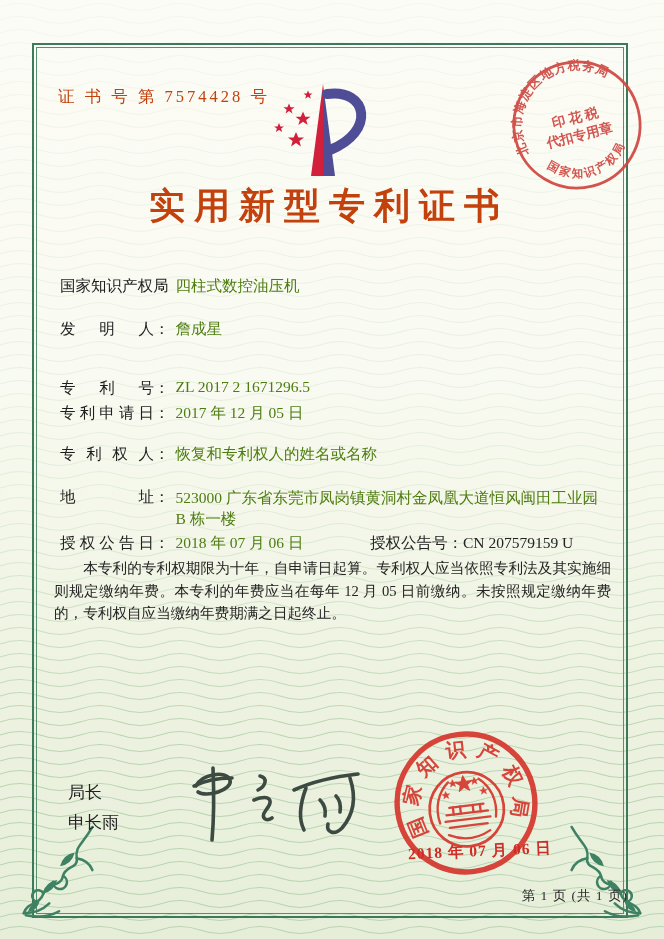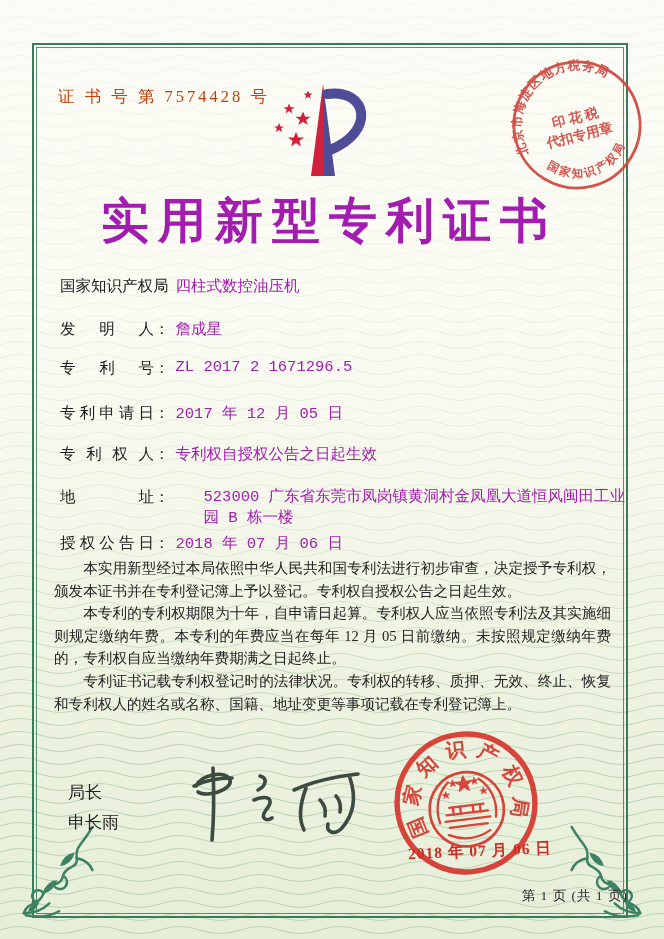--- a/index.html
+++ b/index.html
@@ -24,32 +24,32 @@
   .corner{position:absolute;width:98px;height:98px;pointer-events:none;}
   .corner.left{left:14px;bottom:16px;}
   .corner.right{right:14px;bottom:16px;transform:scaleX(-1);}
   .cert-no{
     position:absolute;left:58px;top:86px;
     font-size:16.5px;letter-spacing:3px;color:#c2410c;
   }
   .logo{position:absolute;left:270px;top:82px;}
   .tax-stamp{position:absolute;left:502px;top:50px;transform:rotate(-14deg);opacity:.92;}
   .title{
-    position:absolute;left:0;right:6px;top:189px;text-align:center;
-    font-size:48px;font-weight:600;letter-spacing:9px;color:#a21caf;
+    position:absolute;left:0;right:6px;top:182px;text-align:center;
+    font-size:36px;font-weight:600;letter-spacing:9px;color:#c2410c;
   }
   .fields{position:absolute;left:60px;top:0;width:560px;}
   .frow{position:absolute;left:0;font-size:15.5px;white-space:nowrap;}
   .flabel{
     display:inline-block;width:94px;color:#1e1e1e;
     text-align:justify;text-align-last:justify;vertical-align:top;
   }
   .fcolon{display:inline-block;margin-right:6px;vertical-align:top;}
-  .fvalue{display:inline-block;vertical-align:top;color:#a21caf;font-family:Liberation Mono, monospace;}
-  .fvalue.wrap{white-space:normal;width:424px;line-height:21px;margin-left:28px;}
+  .fvalue{display:inline-block;vertical-align:top;color:#4d7c0f;}
+  .fvalue.wrap{white-space:normal;width:424px;line-height:21px;}
   .grant{position:absolute;left:310px;top:0;white-space:nowrap;}
   .paras{
     position:absolute;left:54px;top:557px;width:557px;
     font-size:14.6px;line-height:22.6px;color:#242424;text-align:justify;
   }
   .paras p{margin:0;text-indent:2em;}
   .signer-title{position:absolute;left:68px;top:781px;font-size:17px;font-family:Liberation Serif, serif;}
   .signer-name{position:absolute;left:68px;top:811px;font-size:17px;font-family:"Liberation Sans","DejaVu Sans",sans-serif;}
   .signature{position:absolute;left:182px;top:752px;}
   .seal{position:absolute;left:389px;top:726px;transform:rotate(-7deg);opacity:.93;}
@@ -160,41 +160,42 @@
 
 <div class="title">实用新型专利证书</div>
 
 <div class="fields">
   <div class="frow" style="top:276px">
     <span class="flabel">国家知识产权局</span><span class="fcolon">：</span><span class="fvalue">四柱式数控油压机</span>
   </div>
   <div class="frow" style="top:319px">
     <span class="flabel">发明人</span><span class="fcolon">：</span><span class="fvalue">詹成星</span>
   </div>
-  <div class="frow" style="top:358px">
+  <div class="frow" style="top:378px">
     <span class="flabel">专利号</span><span class="fcolon">：</span><span class="fvalue">ZL 2017 2 1671296.5</span>
   </div>
   <div class="frow" style="top:403px">
     <span class="flabel">专利申请日</span><span class="fcolon">：</span><span class="fvalue">2017 年 12 月 05 日</span>
   </div>
   <div class="frow" style="top:444px">
-    <span class="flabel">专利权人</span><span class="fcolon">：</span><span class="fvalue">专利权自授权公告之日起生效</span>
+    <span class="flabel">专利权人</span><span class="fcolon">：</span><span class="fvalue">恢复和专利权人的姓名或名称</span>
   </div>
   <div class="frow" style="top:487px">
     <span class="flabel">地址</span><span class="fcolon">：</span><span class="fvalue wrap">523000 广东省东莞市凤岗镇黄洞村金凤凰大道恒风闽田工业园 B 栋一楼</span>
   </div>
   <div class="frow" style="top:533px">
     <span class="flabel">授权公告日</span><span class="fcolon">：</span><span class="fvalue">2018 年 07 月 06 日</span>
+    <span class="grant">
+      <span>授权公告号</span><span>：</span><span>CN 207579159 U</span>
+    </span>
   </div>
 </div>
 
 <div class="paras">
-  <p>本实用新型经过本局依照中华人民共和国专利法进行初步审查，决定授予专利权，颁发本证书并在专利登记簿上予以登记。专利权自授权公告之日起生效。</p>
   <p>本专利的专利权期限为十年，自申请日起算。专利权人应当依照专利法及其实施细则规定缴纳年费。本专利的年费应当在每年 12 月 05 日前缴纳。未按照规定缴纳年费的，专利权自应当缴纳年费期满之日起终止。</p>
-  <p>专利证书记载专利权登记时的法律状况。专利权的转移、质押、无效、终止、恢复和专利权人的姓名或名称、国籍、地址变更等事项记载在专利登记簿上。</p>
 </div>
 
 <div class="signer-title">局长</div>
 <div class="signer-name">申长雨</div>
 
 <svg class="signature" width="186" height="96" viewBox="0 0 186 96">
   <g fill="none" stroke="#3c4a42" stroke-width="3.6" stroke-linecap="round">
 
     <path d="M14,34 C20,22 44,18 48,28 C51,38 24,46 16,40"></path>
     <path d="M12,34 C24,28 40,26 50,26"></path>

